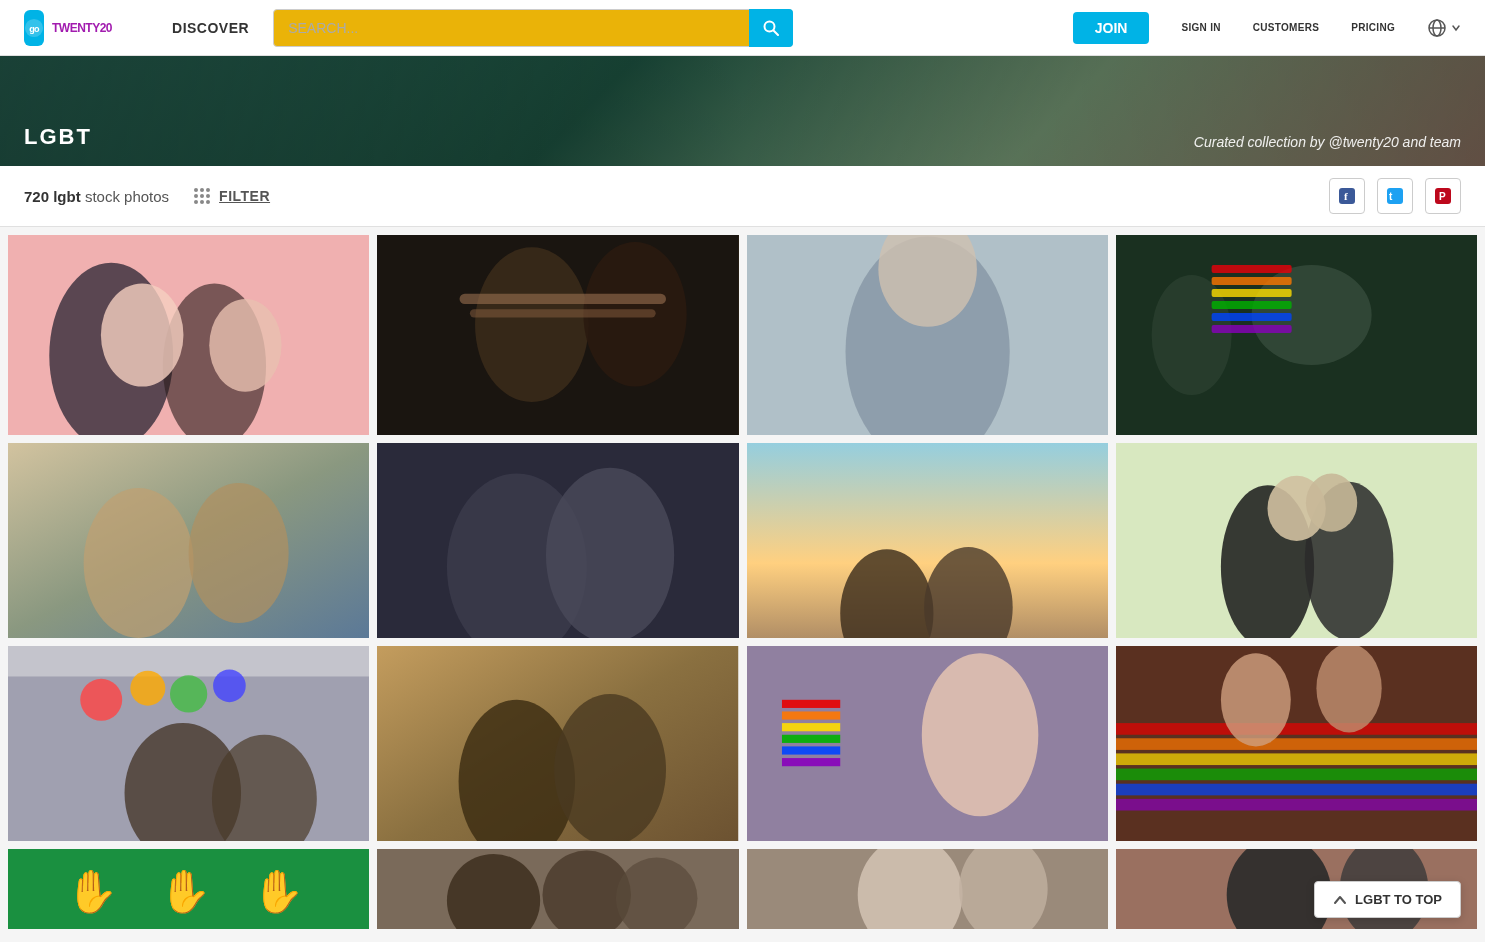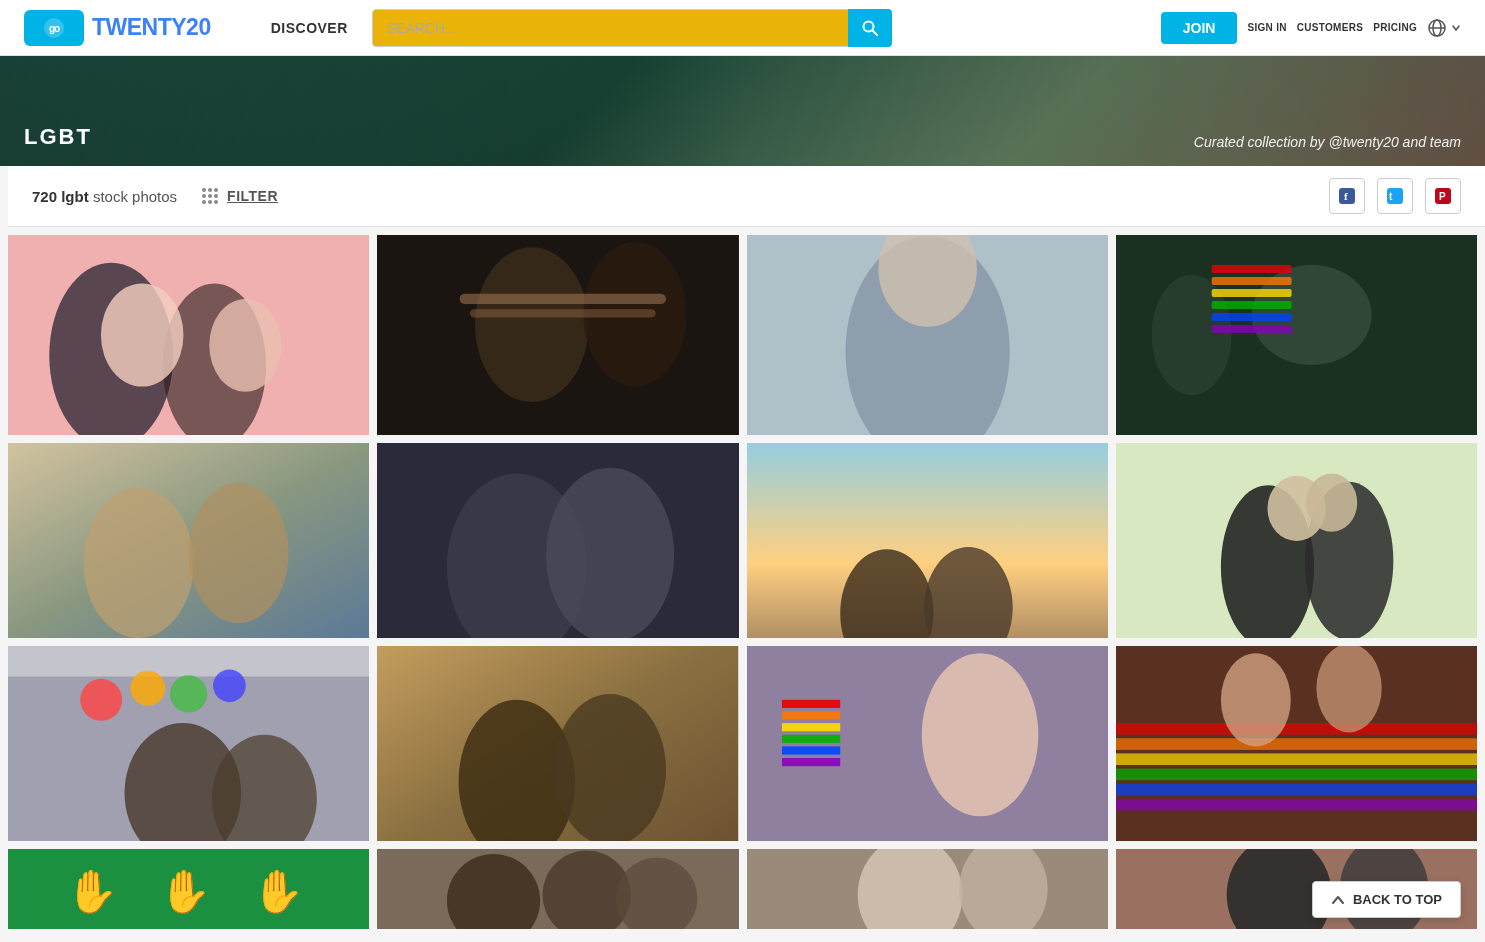--- a/index.html
+++ b/index.html
@@ -8,26 +8,26 @@
     
     .navbar {
       display: flex; align-items: center; background: #fff;
       height: 56px; padding: 0 24px; border-bottom: 1px solid #e0e0e0;
       position: relative; z-index: 100;
     }
     .navbar-logo {
       display: flex; align-items: center; gap: 8px; margin-right: 32px; text-decoration: none;
     }
     .logo-icon {
-      width: 60px; height: 36px; background: #00b3e6; border-radius: 6px;
+      width: 20px; height: 36px; background: #00b3e6; border-radius: 6px;
       display: flex; align-items: center; justify-content: center;
       color: #000000; font-weight: 900; font-size: 14px; letter-spacing: -1px;
     }
     .logo-text {
-      font-size: 23px; font-weight: 700; color: #3b82f6; letter-spacing: -0.5px;
+      font-size: 12px; font-weight: 700; color: #a21caf; letter-spacing: -0.5px;
     }
     .nav-discover {
       font-size: 14px; font-weight: 600; color: #333; margin-right: 24px;
       cursor: pointer; text-transform: uppercase; letter-spacing: 0.5px; padding-left: 28px;
     }
     .search-container {
       flex: 1; max-width: 520px; position: relative;
     }
     .search-input {
       width: 100%; height: 38px; border: 1.5px solid #ccc; border-radius: 4px;
@@ -35,21 +35,21 @@
       background: #eab308;
     }
     .search-input::placeholder { color: #aaa; }
     .search-btn {
       position: absolute; right: 0; top: 0; height: 38px; width: 44px;
       background: #00b3e6; border: none; border-radius: 0 4px 4px 0;
       cursor: pointer; display: flex; align-items: center; justify-content: center;
     }
     .search-icon-svg { color: white; }
     .nav-right {
-      display: flex; align-items: center; gap: 10px; margin-left: auto;
+      display: flex; align-items: center; gap: 32px; margin-left: auto;
     }
     .btn-join {
       background: #00b3e6; color: white; border: none; border-radius: 4px;
       padding: 8px 22px; font-size: 14px; font-weight: 700; cursor: pointer;
       text-transform: uppercase;
     }
     .nav-link {
       font-size: 10px; font-weight: 600; color: #333; cursor: pointer;
       text-decoration: none; text-transform: uppercase; letter-spacing: 0.3px;
     }
@@ -73,21 +73,21 @@
       text-transform: uppercase;
     }
     .hero-credit {
       position: relative; z-index: 2; margin-left: auto;
       font-size: 14px; color: rgba(255,255,255,0.9); font-style: italic;
     }
 
     
     .filter-bar {
       display: flex; align-items: center; padding: 12px 24px;
-      background: #fff; border-bottom: 1px solid #e0e0e0; margin-left: 8px;
+      background: #fff; border-bottom: 1px solid #e0e0e0;
     }
     .photo-count {
       font-size: 15px; color: #555; margin-right: 24px;
     }
     .photo-count strong { color: #333; font-weight: 700; }
     .filter-btn {
       display: flex; align-items: center; gap: 8px;
       font-size: 14px; font-weight: 600; color: #555; cursor: pointer;
       text-transform: uppercase; letter-spacing: 0.5px; background: none; border: none; text-decoration: underline;
     }
@@ -430,14 +430,14 @@
       </svg>
     </div>
   </div>
 
 </div>
 
 <div class="back-to-top">
   <svg width="14" height="14" viewBox="0 0 14 14" fill="none">
     <polyline points="2,10 7,4 12,10" stroke="#555" stroke-width="2" fill="none" stroke-linecap="round" stroke-linejoin="round"></polyline>
   </svg>
-  <span>BACK TO TOP</span>
+  <span>LGBT TO TOP</span>
 </div>
 
 </body></html>

